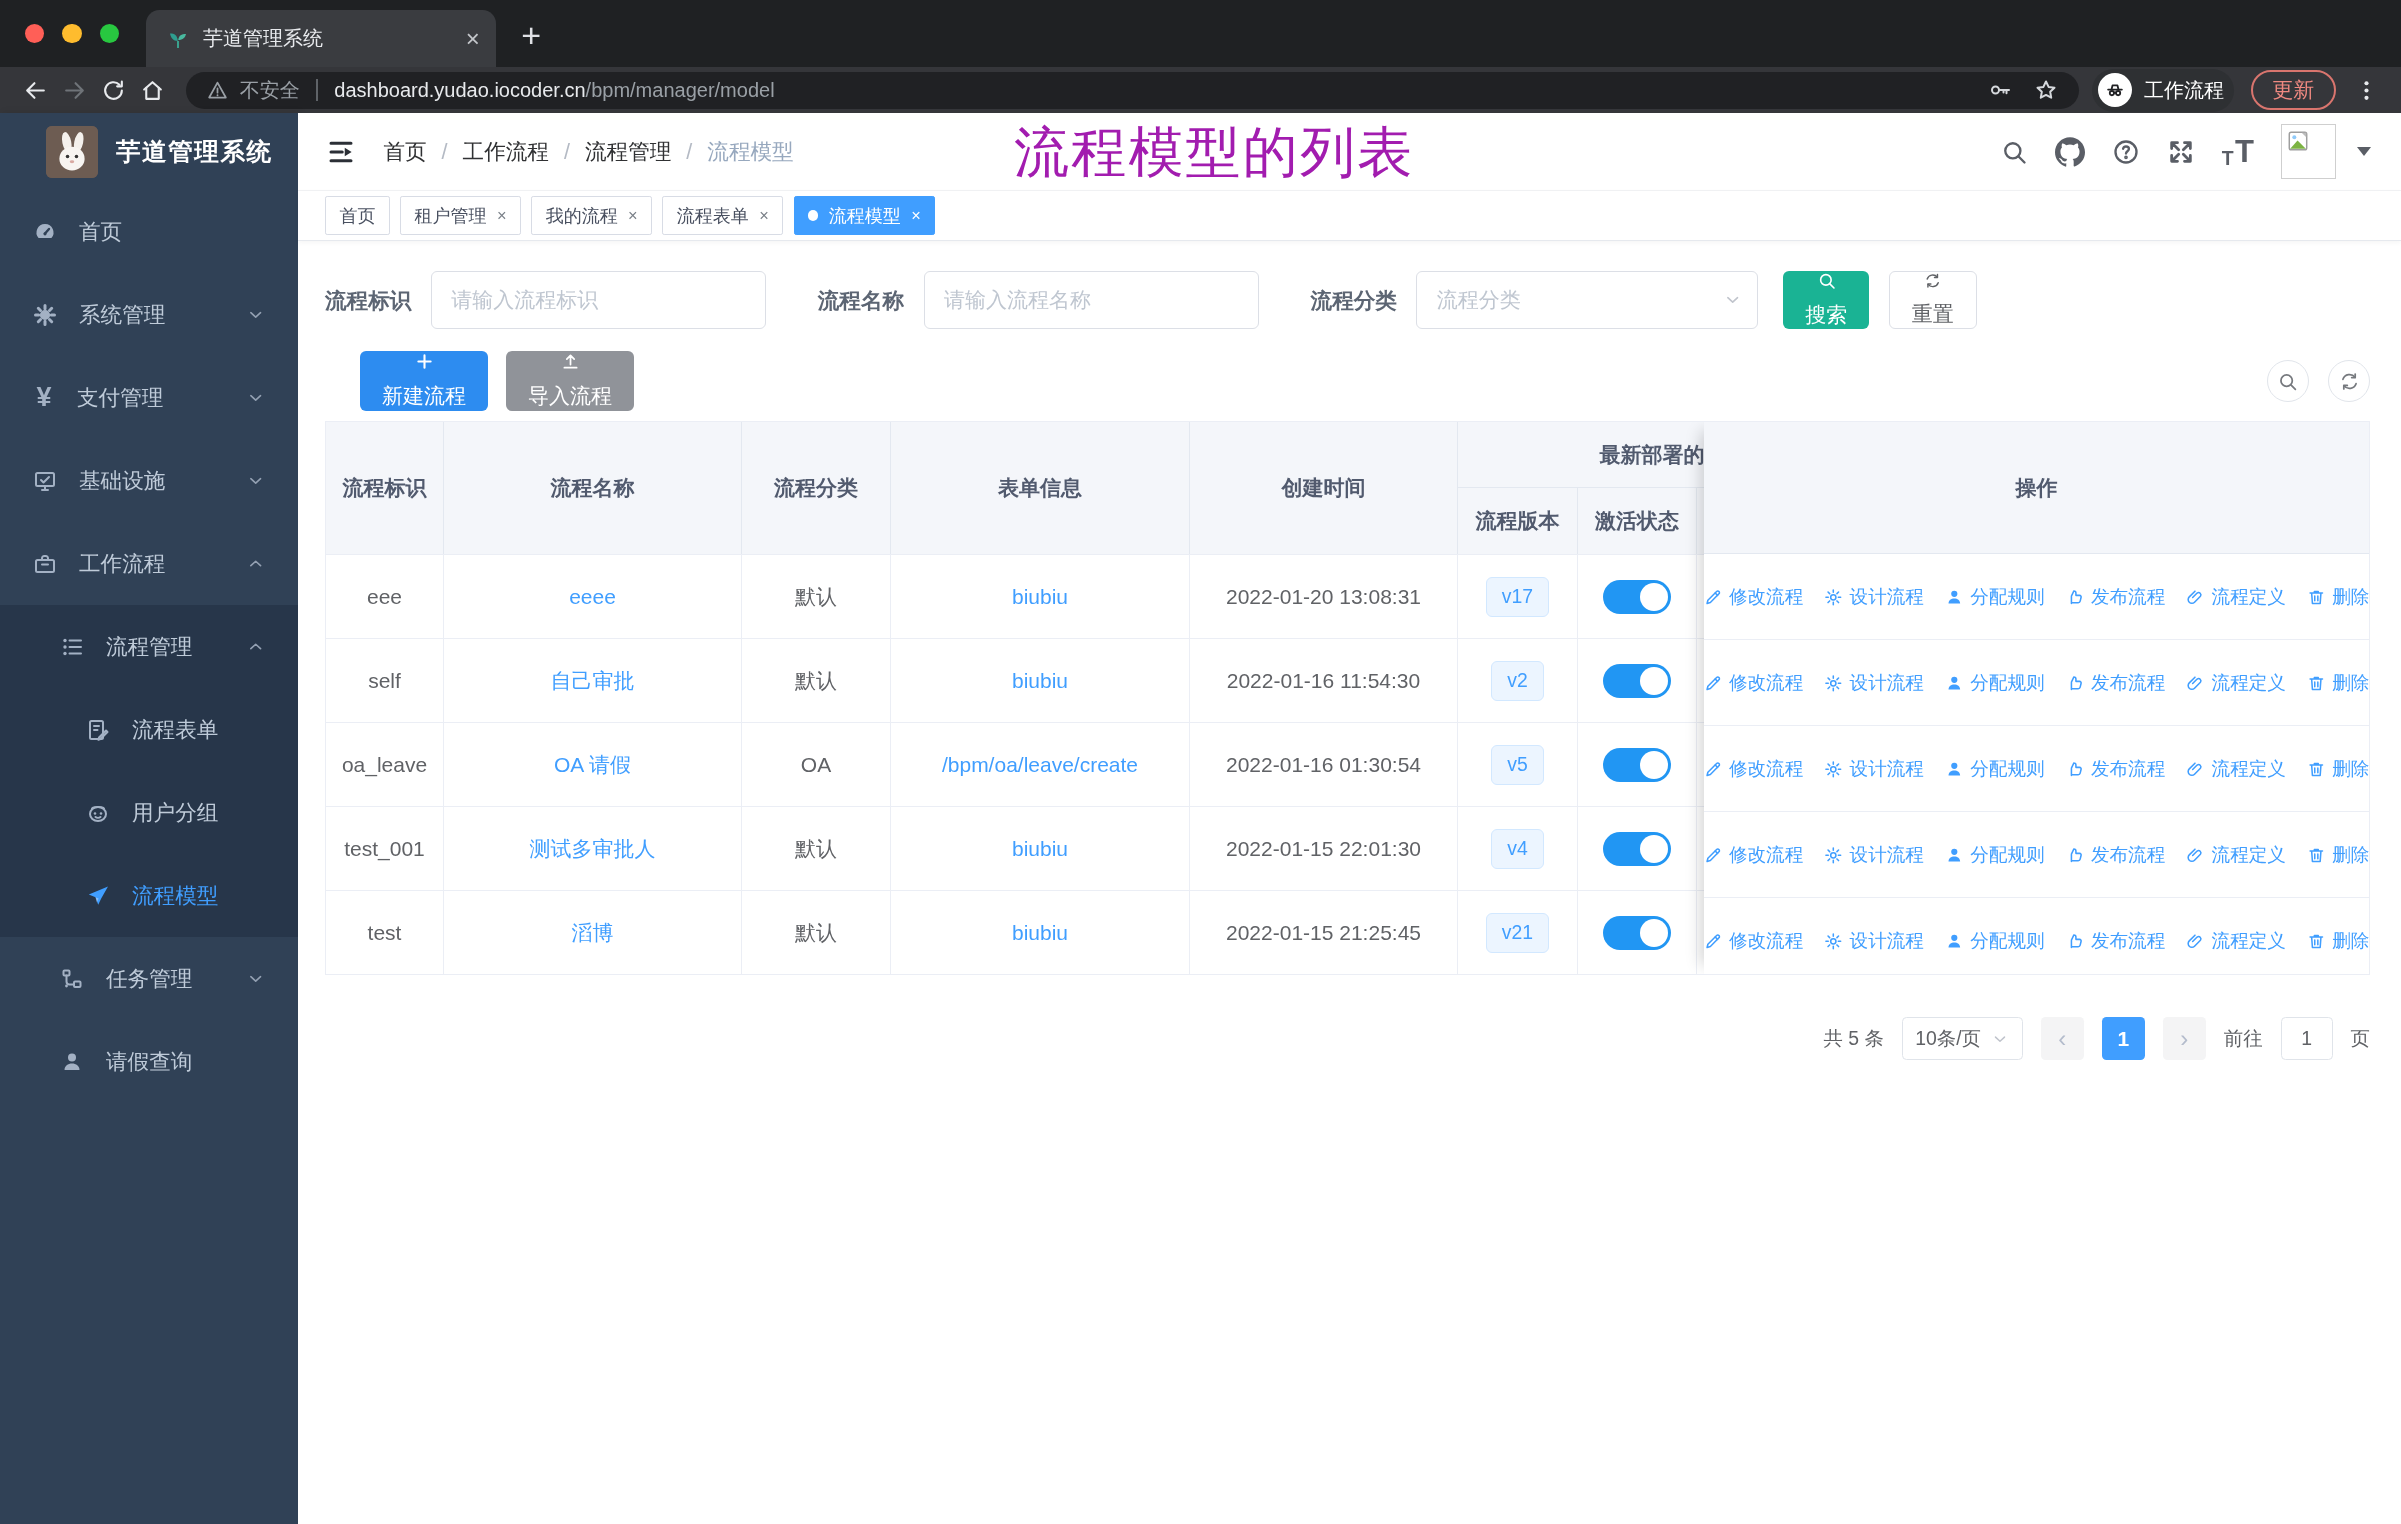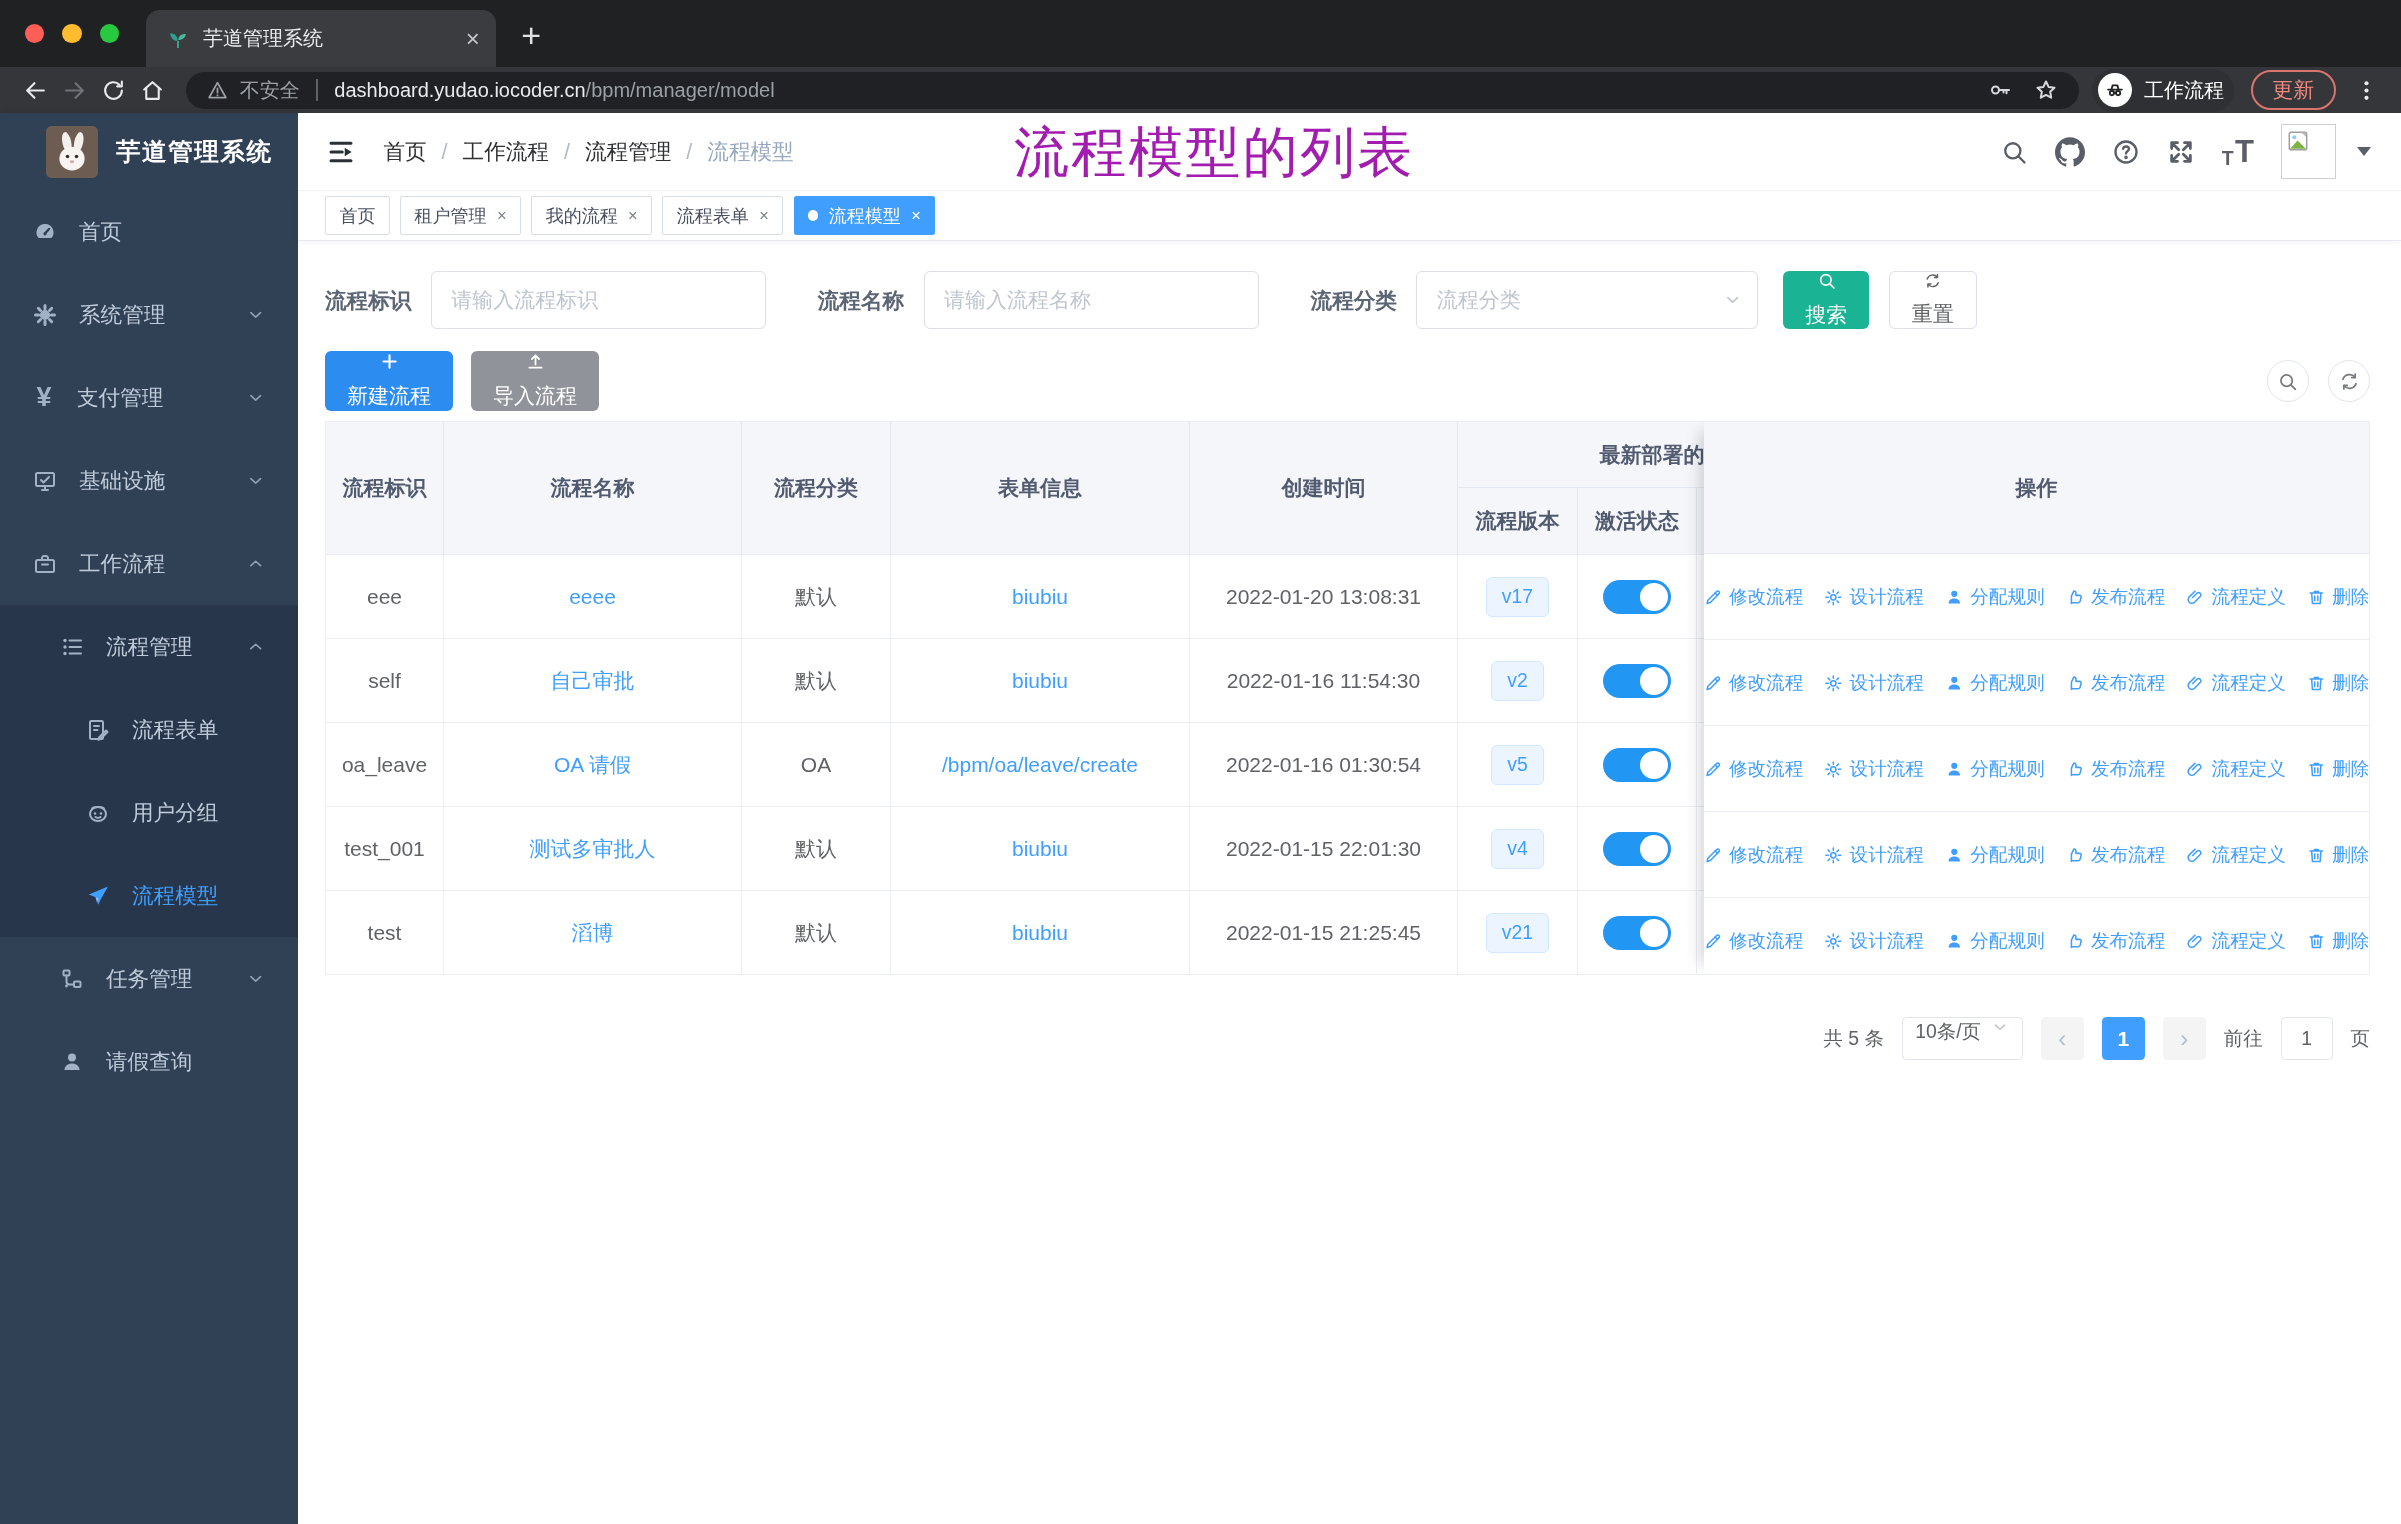--- a/index.html
+++ b/index.html
@@ -86,21 +86,21 @@
   .fgap { width:52px; }
   .fselect { width:342px; height:58px; border:1.5px solid #dcdfe6; border-radius:6px; padding:0 15px 0 19.4px;
     display:flex; align-items:center; font-size:21px; color:#bfc6d0; background:#fff; }
   .fselect .sel-caret { margin-left:auto; color:#c0c4cc; }
   .btn { height:58px; border-radius:6px; display:flex; align-items:center; gap:10.4px;
     font-size:21px; padding:0 22px; cursor:pointer; white-space:nowrap;flex-direction:column; }
   .btn-search { background:#1ab394; color:#fff; margin-left:25px; }
   .btn-reset { background:#fff; color:#606266; border:1.5px solid #dcdfe6; margin-left:19.4px; }
 
   .actions-row { margin-top:22px; display:flex; align-items:center; }
-  .btn-create { background:#2d8cf0; color:#fff; height:60px; }
+  .btn-create { background:#2d8cf0; color:#fff; height:60px;margin-left:35px; }
   .btn-import { background:#909399; color:#fff; height:60px; margin-left:18px; }
   .round-icons { margin-left:auto; display:flex; gap:19.4px; }
   .icircle { width:42px; height:42px; border-radius:50%; border:1.5px solid #e1e5eb; background:#fff;
     display:flex; align-items:center; justify-content:center; color:#76797e; cursor:pointer; }
 
   
   .table-wrap { margin-top:10.4px; position:relative; overflow:hidden;
     border:1.5px solid #ebeef5; }
   .thead { display:flex; height:132px; background:#f4f6fa; color:#515a6e; font-weight:700; font-size:21px; }
   .th { display:flex; align-items:center; justify-content:center; border-right:1.5px solid #e3e8f0; height:100%; }
@@ -132,21 +132,21 @@
     justify-content:center; gap:21px; }
   .fixed-row:last-child { border-bottom:none; }
   .action-link { display:flex; align-items:center; gap:6.7px; color:#409eff; font-size:18.6px;
     cursor:pointer; white-space:nowrap; }
   .ai { stroke:currentColor; fill:none; stroke-width:2; stroke-linecap:round; stroke-linejoin:round; }
 
   
   .pagination { margin-top:42px; display:flex; align-items:center; justify-content:flex-end;
     gap:18px; font-size:19.4px; color:#606266; }
   .psel { width:121px; height:43px; border:1.5px solid #e0e4ea; border-radius:4.5px; display:flex;
-    justify-content:center; gap:10.4px; color:#606266; }
+    align-items:center; justify-content:center; gap:10.4px; color:#606266; }
   .pbtn { width:43px; height:43px; border-radius:4.5px; background:#f4f4f5; color:#b4bccc;
     display:flex; align-items:center; justify-content:center; font-size:24px; cursor:pointer; }
   .pcur { width:43px; height:43px; border-radius:4.5px; background:#409eff; color:#fff; font-weight:700;
     display:flex; align-items:center; justify-content:center; font-size:21px; }
   .pinput { width:52px; height:43px; border:1.5px solid #e0e4ea; border-radius:4.5px; text-align:center;
     font-size:19.4px; color:#606266; outline:none; font-family:"Liberation Sans","DejaVu Sans",sans-serif; }
 
   
   .annotation { position:absolute; left:1014px; top:116px; font-size:55px; font-weight:400;
     color:#a21caf; z-index:50; letter-spacing:2.2px; white-space:nowrap; }

